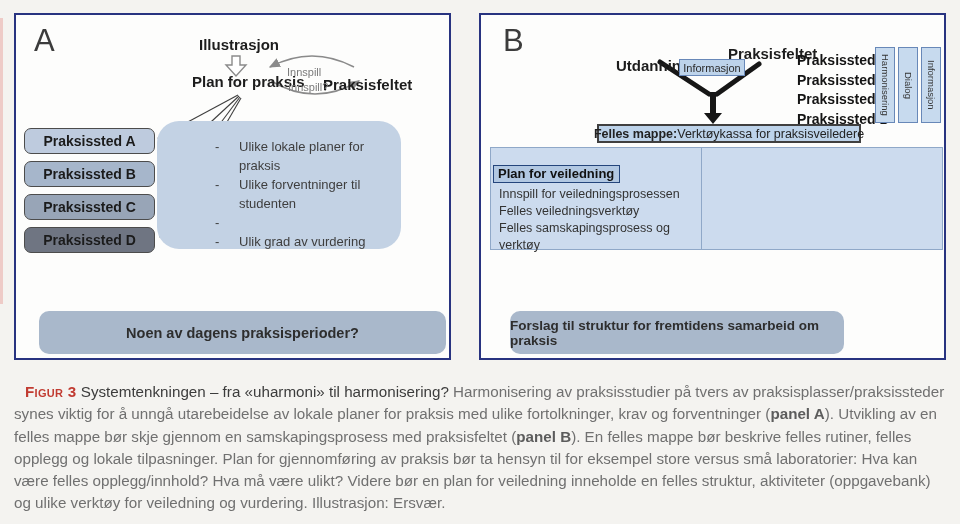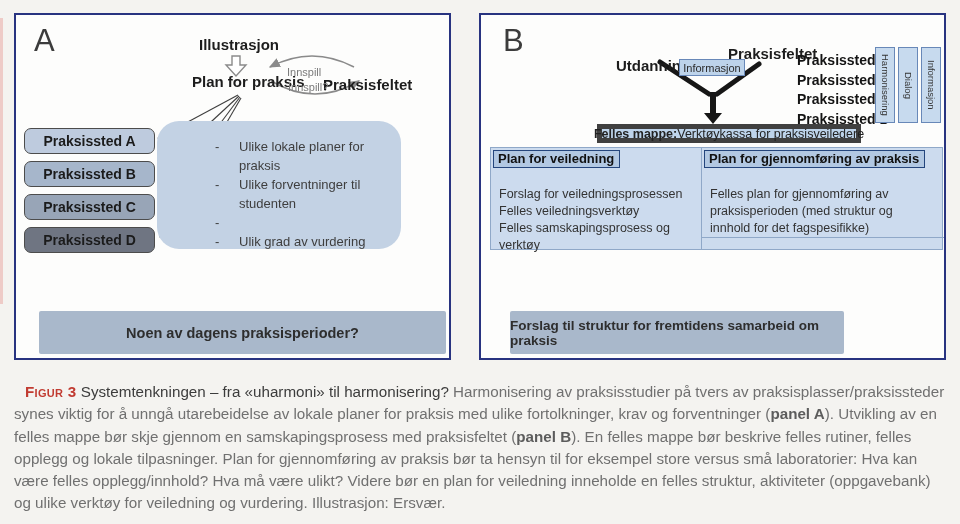--- a/index.html
+++ b/index.html
@@ -29,48 +29,48 @@
     font-weight:bold;font-size:14px;color:#1b1b1b;box-sizing:border-box;
   }
   .bigbox-a{
     left:141px;top:106px;width:244px;height:128px;
     background:#c3d2e4;border-radius:22px;
   }
   .bullets{left:58px;top:16px;font-size:13px;color:#3e3e3e;line-height:19px;}
   .bullet-row{display:flex;}
   .bullet-dash{width:24px;flex:0 0 24px;}
   .bottom-bar{
-    background:#a9b8cb;border-radius:2px;height:43px;
+    background:#a9b8cb;border-radius:10px;height:43px;
     display:flex;align-items:center;justify-content:center;
     font-weight:bold;color:#2e2e2e;
   }
   #bar-a{left:23px;top:296px;width:407px;font-size:14.5px;}
   #bar-b{left:29px;top:296px;width:334px;font-size:13.5px;}
   
   .samskaping{
     left:198px;top:44px;width:66px;height:17px;background:#bdd3ea;border:1px solid #6888b8;
     display:flex;align-items:center;justify-content:center;font-size:11px;color:#2b2b2b;box-sizing:border-box;
   }
   .b-sites{left:316px;top:36px;font-weight:bold;font-size:14px;color:#141414;line-height:19.5px;white-space:nowrap;}
   .vchip{
     top:32px;width:20px;height:76px;background:#c7daee;border:1px solid #6888b8;box-sizing:border-box;
     display:flex;align-items:center;justify-content:center;
     writing-mode:vertical-rl;font-size:9.5px;color:#333;
   }
   .felles-box{
-    left:116px;top:109px;width:264px;height:19px;background:#bdd3ea;border:5px solid #404040;
+    left:116px;top:109px;width:264px;height:19px;background:#bdd3ea;border:2px solid #404040;
     display:flex;align-items:center;justify-content:center;font-size:12.5px;color:#222;box-sizing:border-box;white-space:nowrap;
   }
   .container-b{
     left:9px;top:132px;width:453px;height:103px;background:#ccdbee;border:1px solid #8fa8c8;box-sizing:border-box;
   }
   .sub-left{left:0;top:0;width:211px;height:101px;border-right:1px solid #8fa8c8;box-sizing:border-box;}
   .sub-right{left:211px;top:0;width:242px;height:90px;border-bottom:1px solid #8fa8c8;box-sizing:border-box;}
   .hdr-chip{
-    display:inline-block;margin:2px 0 0 2px;padding:0 5px 1px 4px;background:#b2c8e2;border:1px solid #24457c;
+    display:inline-block;margin:17px 0 0 2px;padding:0 5px 1px 4px;background:#b2c8e2;border:1px solid #24457c;
     font-weight:bold;font-size:13px;color:#111;
   }
   .sub-body{position:absolute;left:8px;top:38px;right:8px;font-size:12.5px;color:#333;line-height:17px;}
   
   .caption{
     left:14px;top:381px;width:934px;
     font-size:15.2px;line-height:22.3px;color:#707070;
   }
   .fig-label{font-variant:small-caps;font-weight:bold;color:#c13b31;letter-spacing:.3px;margin-left:11px;}
   .cap-title{font-weight:normal;color:#3c3c3c;}
@@ -164,28 +164,24 @@
 
   <div class="abs felles-box">
     <b>Felles mappe:</b>
       <span> Verktøykassa for praksisveiledere</span>
   </div>
 
   <div class="abs container-b">
     <div class="abs sub-left">
       <span class="hdr-chip">Plan for veiledning</span>
       <div class="sub-body">
-        <div>Forslag for veiledningsprosessen</div>
+        <div>Innspill for veiledningsprosessen</div>
         <div>Felles veiledningsverktøy</div>
         <div>Felles samskapingsprosess og verktøy</div>
       </div>
-    </div>
-    <div class="abs sub-right">
-      <span class="hdr-chip">Plan for gjennomføring av praksis</span>
-      <div class="sub-body">Felles plan for gjennomføring av praksisperioden (med struktur og innhold for det fagspesifikke)</div>
     </div>
   </div>
 
   <div class="abs bottom-bar" id="bar-b">Forslag til struktur for fremtidens samarbeid om praksis</div>
 </div>
 
 <div class="abs caption">
   <span class="fig-label">Figur 3</span><span class="cap-title"> Systemtenkningen – fra «uharmoni» til harmonisering? </span><span>Harmonisering av praksisstudier på tvers av praksisplasser/praksissteder synes viktig for å unngå utarebeidelse av lokale planer for praksis med ulike fortolkninger, krav og forventninger (</span><span class="cap-bold">panel A</span><span>). Utvikling av en felles mappe bør skje gjennom en samskapingsprosess med praksisfeltet (</span><span class="cap-bold">panel B</span><span>). En felles mappe bør beskrive felles rutiner, felles opplegg og lokale tilpasninger. Plan for gjennomføring av praksis bør ta hensyn til for eksempel store versus små laboratorier: Hva kan være felles opplegg/innhold? Hva må være ulikt? Videre bør en plan for veiledning inneholde en felles struktur, aktiviteter (oppgavebank) og ulike verktøy for veiledning og vurdering.</span><span> Illustrasjon: Ersvær.</span>
 </div>
 

